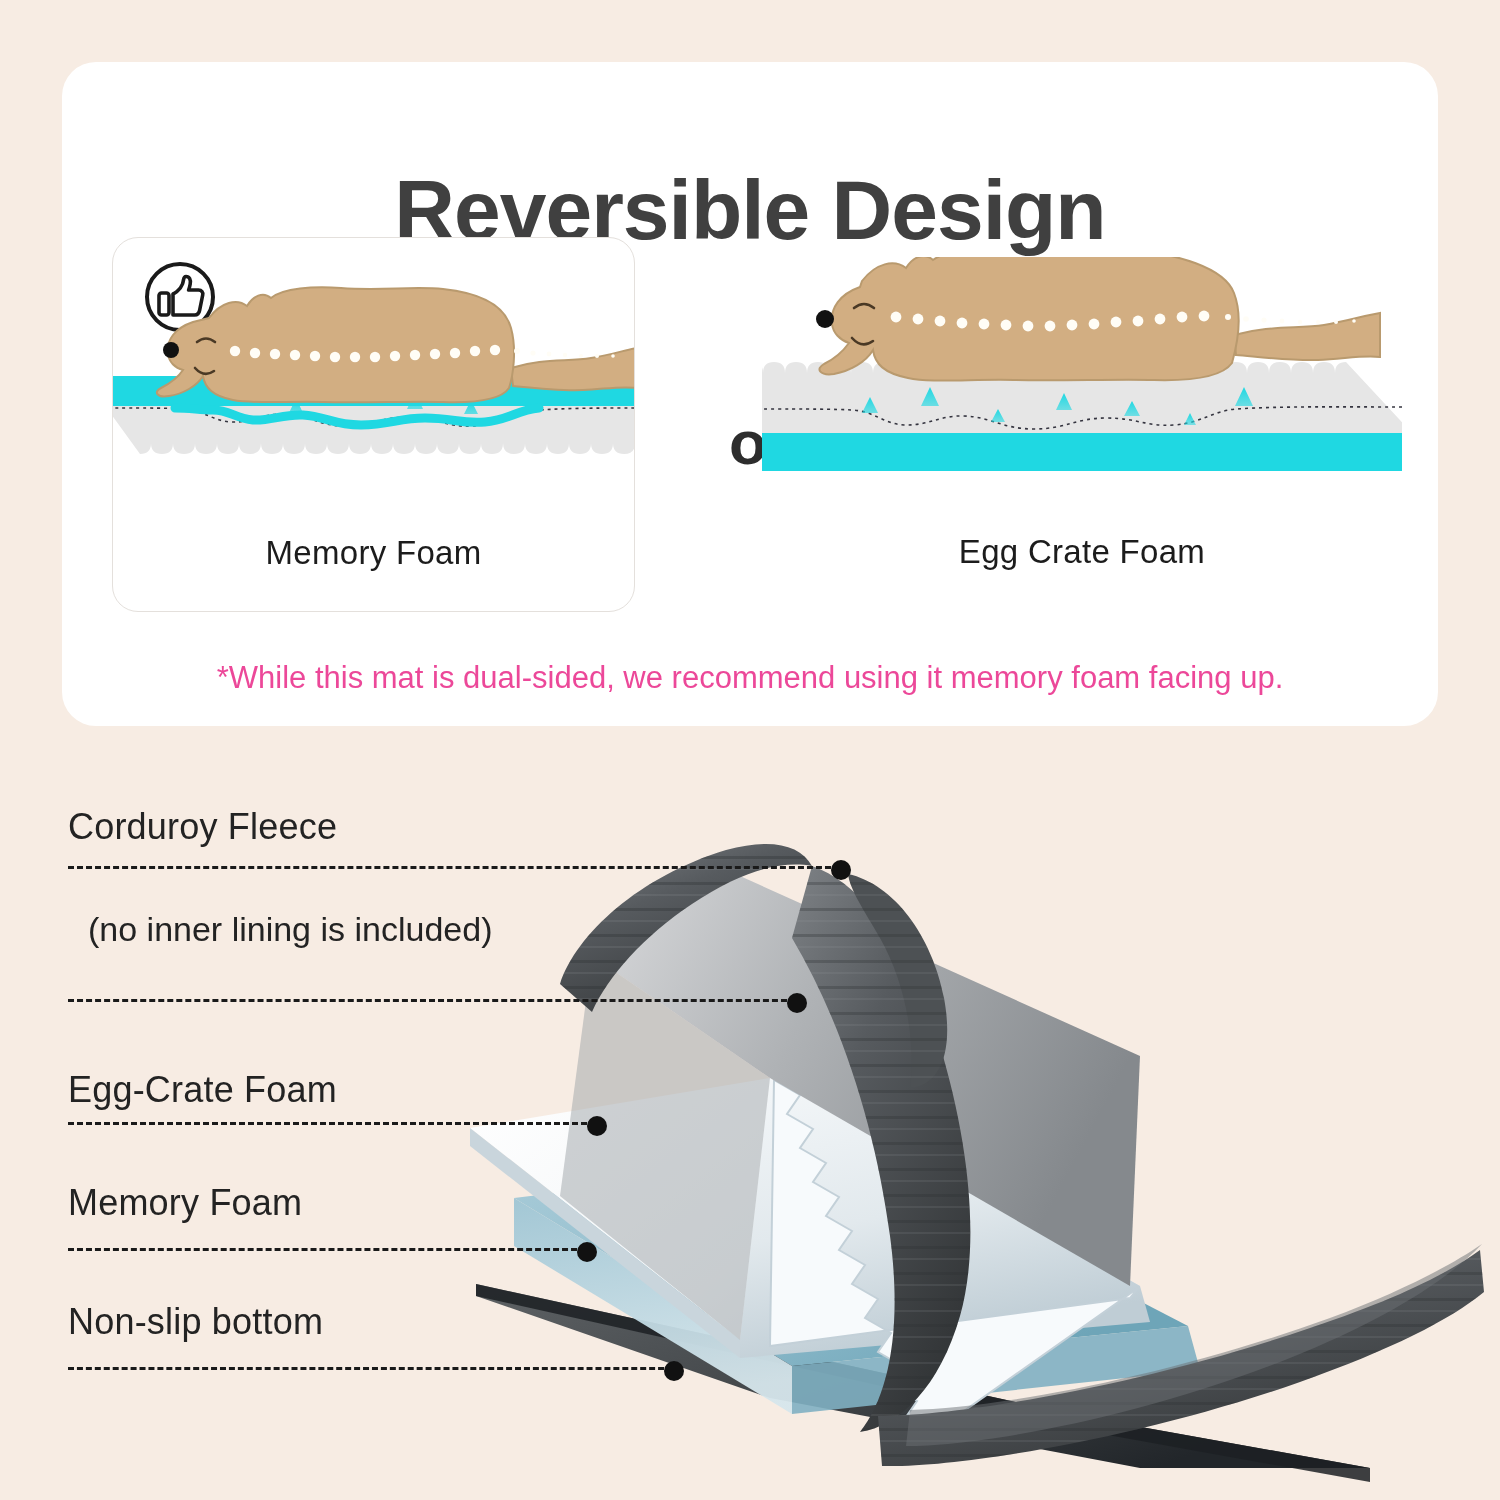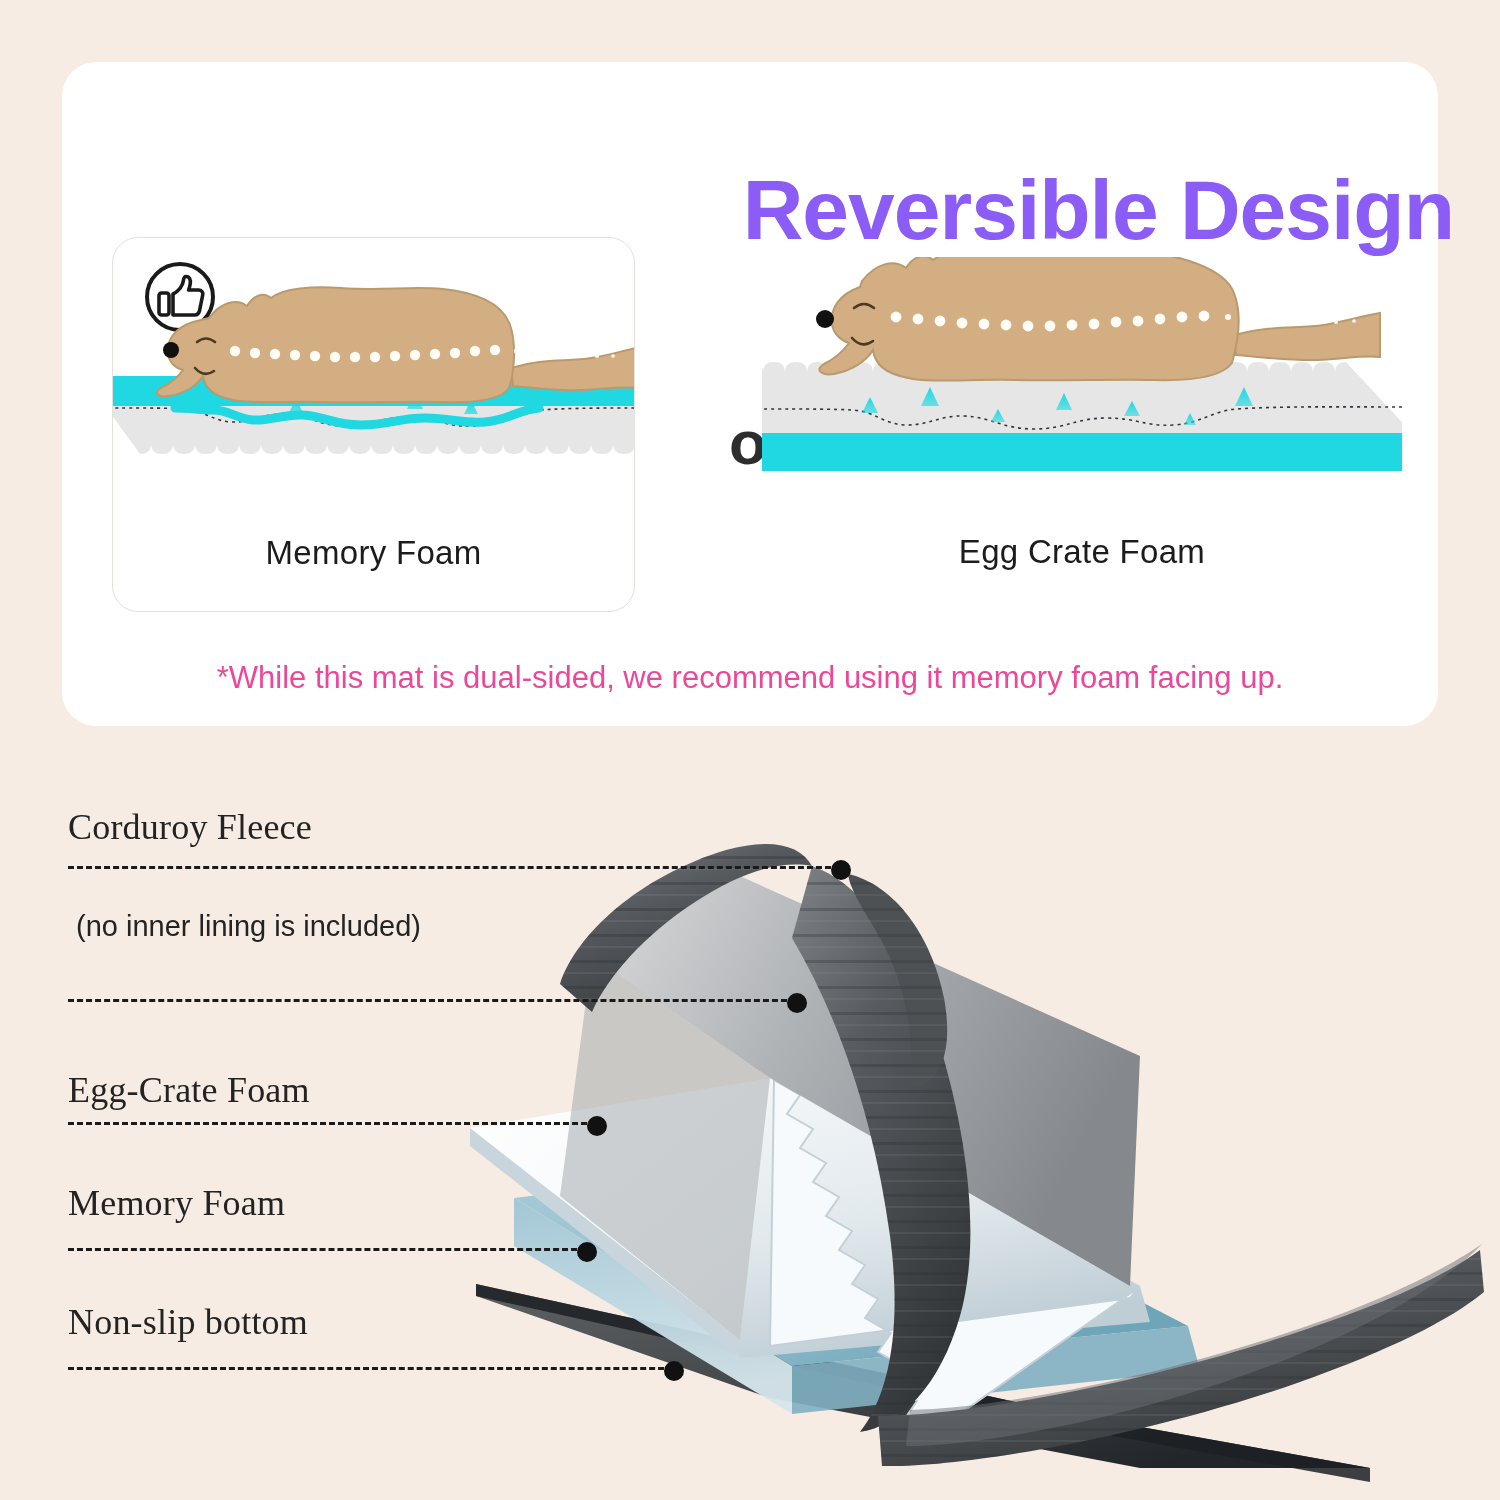--- a/index.html
+++ b/index.html
@@ -10,23 +10,23 @@
     position:relative;
     overflow:hidden;
   }
 
   
   .top-card{
     position:absolute; left:62px; top:62px; width:1376px; height:664px;
     background:#FFFFFF; border-radius:34px;
   }
   .title{
-    position:absolute; left:16px; top:100px; width:100%;
-    text-align:right; font-size:84px; font-weight:bold;
-    letter-spacing:-1px; color:#8b5cf6;
+    position:absolute; left:0; top:100px; width:100%;
+    text-align:center; font-size:84px; font-weight:bold;
+    letter-spacing:-1px; color:#404040;
   }
 
   
   .panel-left{
     position:absolute; left:50px; top:175px; width:523px; height:375px;
     border:1.5px solid #E4E0DC; border-radius:26px; background:#fff;
     overflow:hidden;
   }
   .panel-right{
     position:absolute; left:700px; top:175px; width:640px; height:375px;
@@ -49,22 +49,22 @@
 
   .footnote{
     position:absolute; left:0; top:598px; width:100%;
     text-align:center; font-size:31px; color:#ec4899;
   }
 
   
   .layers-section{ position:absolute; left:0; top:726px; width:1500px; height:774px; }
 
   .lbl{ position:absolute; color:#232323; font-weight:normal; white-space:nowrap; }
-  .lbl .main{ font-size:36px; letter-spacing:.2px;font-family:Liberation Serif, serif; }
-  .lbl .sub{ font-size:29px; display:block; margin-top:4px; margin-left:8px; }
+  .lbl .main{ font-size:36px; letter-spacing:.2px; }
+  .lbl .sub{ font-size:34px; display:block; margin-top:4px; margin-left:20px; }
 
   .leader{
     position:absolute; height:0;
     border-top:3px dashed #1A1A1A;
   }
   .leader .dot{
     position:absolute; right:-11px; top:-9px;
     width:20px; height:20px; border-radius:50%; background:#111;
   }
 

